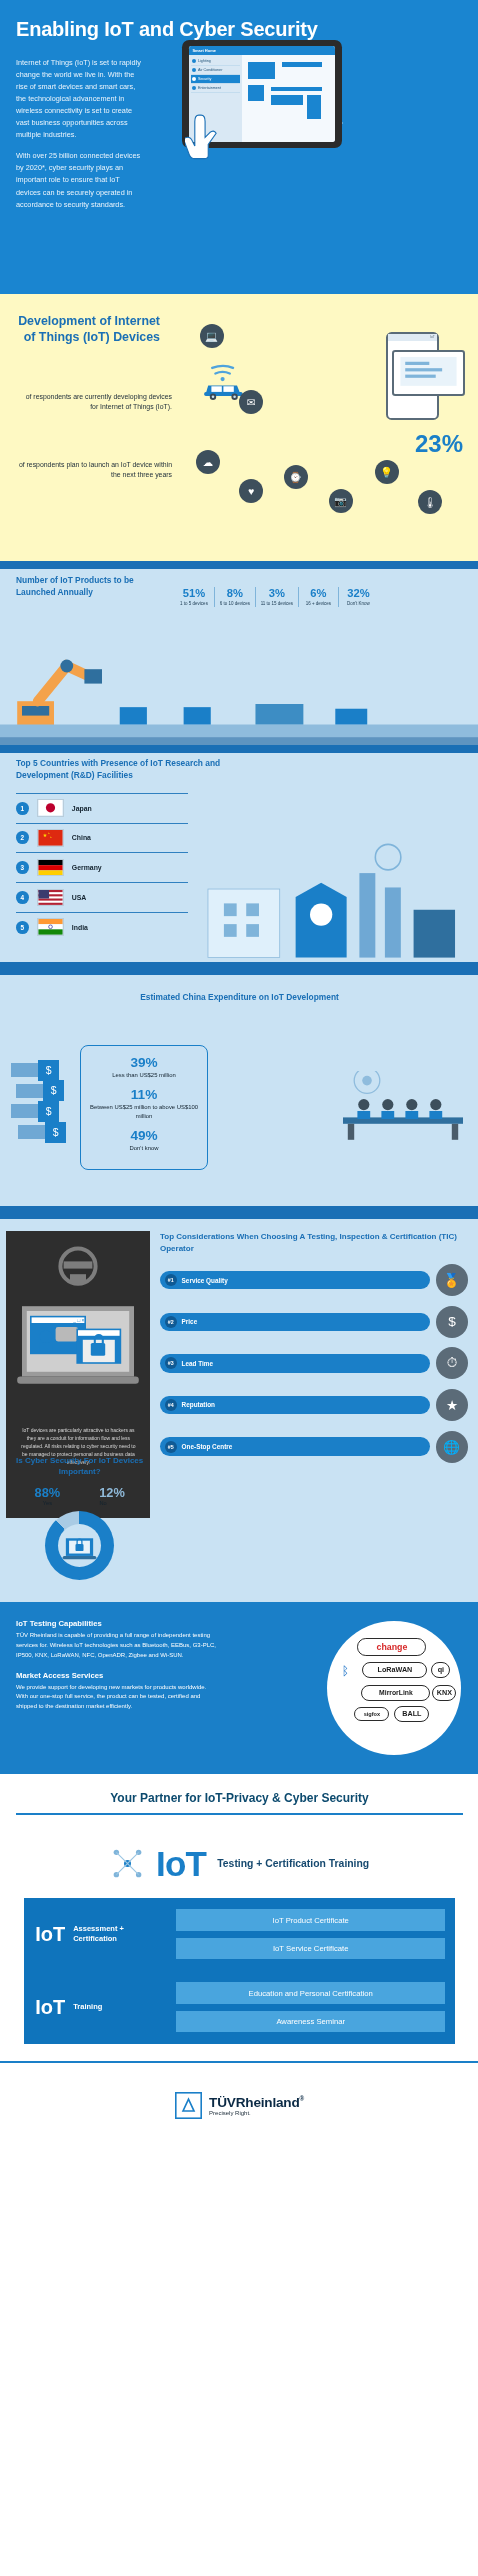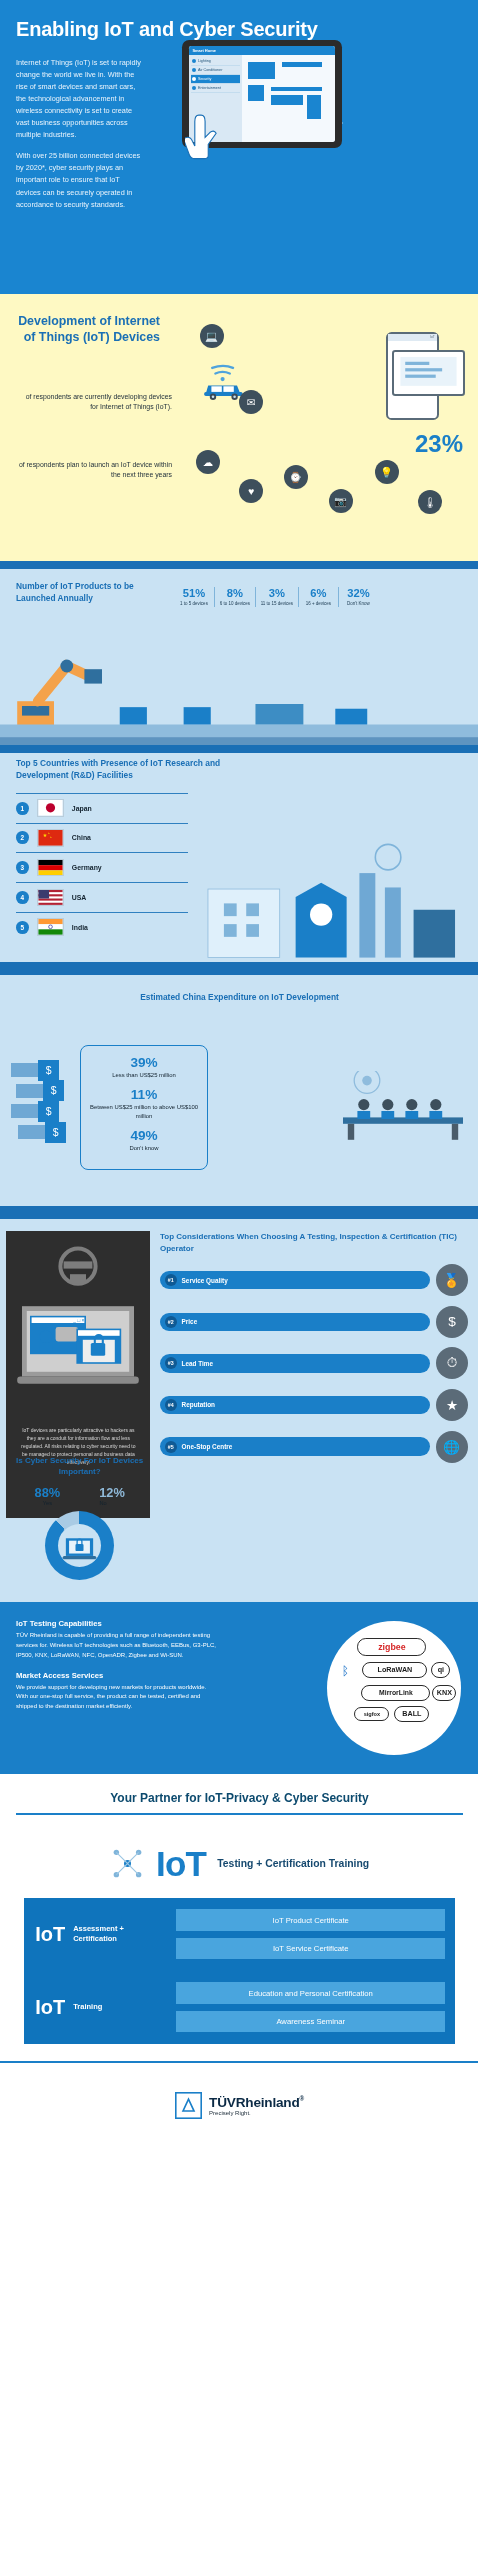--- a/index.html
+++ b/index.html
@@ -40,21 +40,21 @@
   .bluecar { position:absolute; left:201px; top:69px; }
   .phone-ill { position:absolute; right:40px; top:38px; width:53px; height:88px; background:#fff; border:2.4px solid #5a6b78; border-radius:5.6px; }
   .laptop-ill { position:absolute; right:14.4px; top:56px; width:73px; height:46px; background:#fff; border:2.4px solid #5a6b78; border-radius:3.2px; }
   .circ-ico { position:absolute; width:24px; height:24px; border-radius:50%; background:#3d4f5c; display:flex; align-items:center; justify-content:center; color:#fff; font-size:10.4px; }
 
   
   .divbar { height:8px; background:#1a6fb5; }
   .divbar2 { height:12.8px; background:#1a6fb5; }
 
   
-  .prod { background:#c9e2f3; padding:12px 16px 0; height:176px; position:relative; overflow:hidden; }
+  .prod { background:#c9e2f3; padding:6px 16px 0; height:176px; position:relative; overflow:hidden; }
   .prod h3 { color:#1a6fb5; font-size:8.4px; font-weight:bold; line-height:1.4; width:144px; }
   .pgrid { position:absolute; left:174px; top:17.6px; display:flex; }
   .pcell { padding:0 4.8px; border-left:0.8px solid #7fb4da; text-align:center; min-width:40px; }
   .pcell:first-child { border-left:none; }
   .pcell .pv { color:#1a7fc8; font-size:11.2px; font-weight:bold; }
   .pcell .pl { color:#1b3a52; font-size:4.5px; line-height:1.3; margin-top:2.4px; }
   .robot-arm { position:absolute; left:14.4px; top:73px; }
   .conveyor { position:absolute; left:0; bottom:0; width:479px; height:41px; }
 
   
@@ -490,21 +490,21 @@
   </div>
 </section>
 
 <section class="sec cap">
   <h4>IoT Testing Capabilities</h4>
   <p>TÜV Rheinland is capable of providing a full range of independent testing services for. Wireless IoT technologies such as Bluetooth, EEBus, G3-PLC, IP500, KNX, LoRaWAN, NFC, OpenADR, Zigbee and Wi-SUN.</p>
   <h4>Market Access Services</h4>
   <p>We provide support for developing new markets for products worldwide. With our one-stop full service, the product can be tested, certified and shipped to the destination market efficiently.</p>
 
   <div class="logocircle">
-    <div class="lgpill" style="left:30px;top:17.6px;width:69px;height:17.6px;font-size:8.8px;color:#d62828;">zigbee</div>
+    <div class="lgpill" style="left:30px;top:17.6px;width:69px;height:17.6px;font-size:8.8px;color:#d62828;">change</div>
     <div class="lgpill" style="left:35px;top:41px;width:65px;height:16px;font-size:7.2px;">LoRaWAN</div>
     <div class="lgpill" style="left:104px;top:41px;width:19px;height:16px;font-size:7.2px;">qi</div>
     <div class="lgpill" style="left:34px;top:64px;width:69px;height:16px;font-size:6.8px;">MirrorLink</div>
     <div class="lgpill" style="left:105px;top:64px;width:24px;height:16px;font-size:7.2px;">KNX</div>
     <div class="lgpill" style="left:27px;top:86px;width:35px;height:14.4px;font-size:5.6px;">sigfox</div>
     <div class="lgpill" style="left:67px;top:85px;width:35px;height:16px;font-size:7.2px;">BALL</div>
     <div style="position:absolute;left:14.4px;top:43px;font-size:12px;color:#0a66c2;">ᛒ</div>
   </div>
 </section>
 

